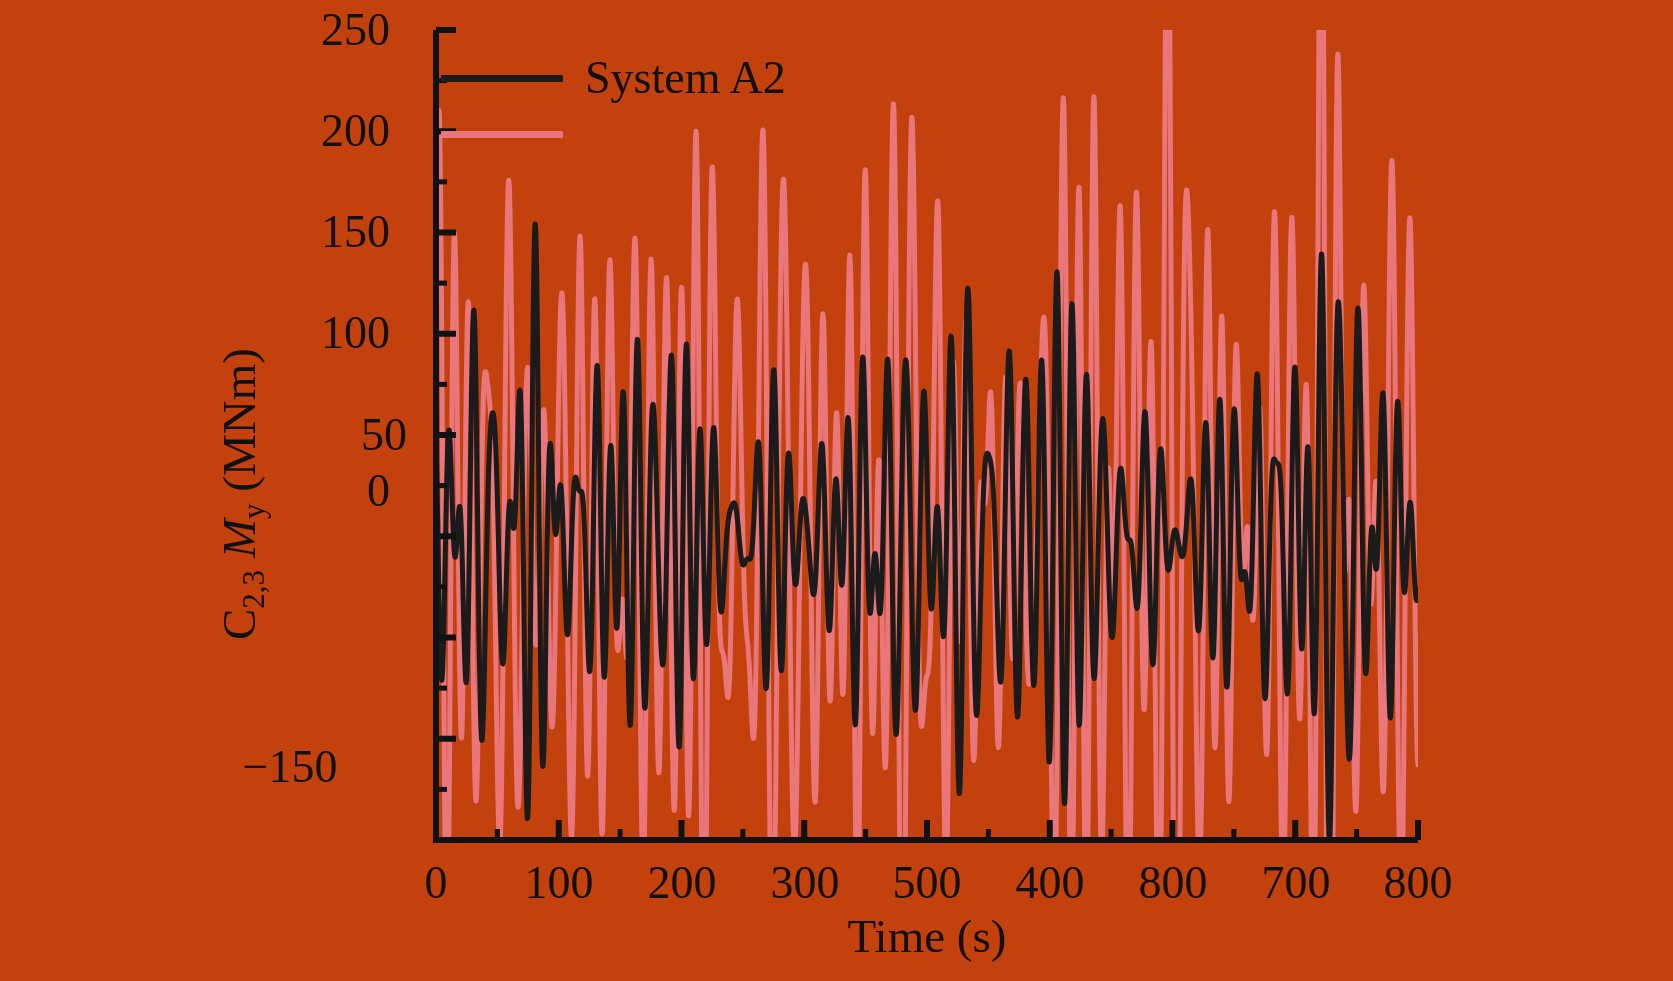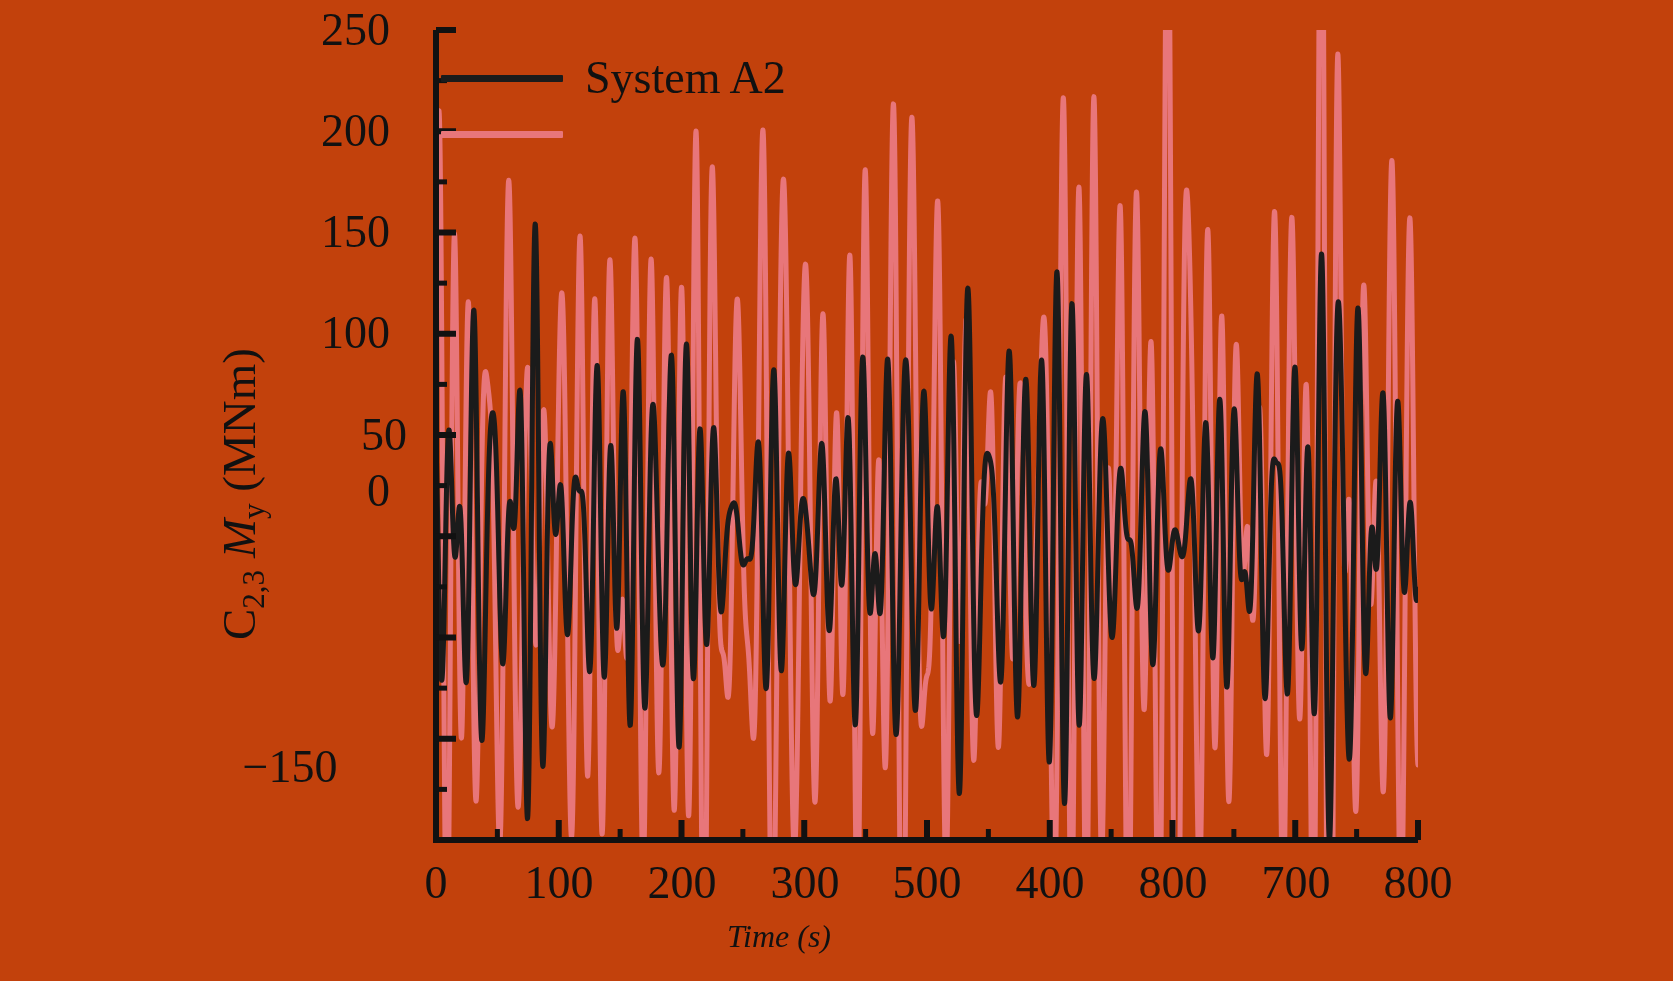--- a/index.html
+++ b/index.html
@@ -7,22 +7,22 @@
        font-family:"Liberation Serif","DejaVu Serif",serif;color:#111;}
   #root{position:relative;width:1673px;height:981px;background:#c2410c;}
 
   
   .ytick{position:absolute;text-align:right;font-size:46px;line-height:46px;
          color:#111;white-space:nowrap;}
   .xtick{position:absolute;text-align:center;font-size:46px;line-height:46px;
          color:#111;white-space:nowrap;}
 
   
-  #xtitle{position:absolute;font-size:32px;line-height:47px;
-          color:#111;white-space:nowrap;font-style:italic;}
+  #xtitle{position:absolute;font-size:47px;line-height:47px;text-align:center;
+          color:#111;white-space:nowrap;}
   #ytitle{position:absolute;font-size:47px;line-height:47px;color:#111;
           white-space:nowrap;transform-origin:0 0;transform:rotate(-90deg);}
   .sub{font-size:0.66em;vertical-align:-0.28em;}
   .ital{font-style:italic;}
 
   
   #legend{position:absolute;left:441px;top:50px;}
   .lgrow{display:flex;align-items:center;height:56px;}
   .lgline{width:122px;height:7px;margin-right:22px;border-radius:1px;}
   .lglabel{font-size:46px;line-height:46px;color:#111;white-space:nowrap;}

